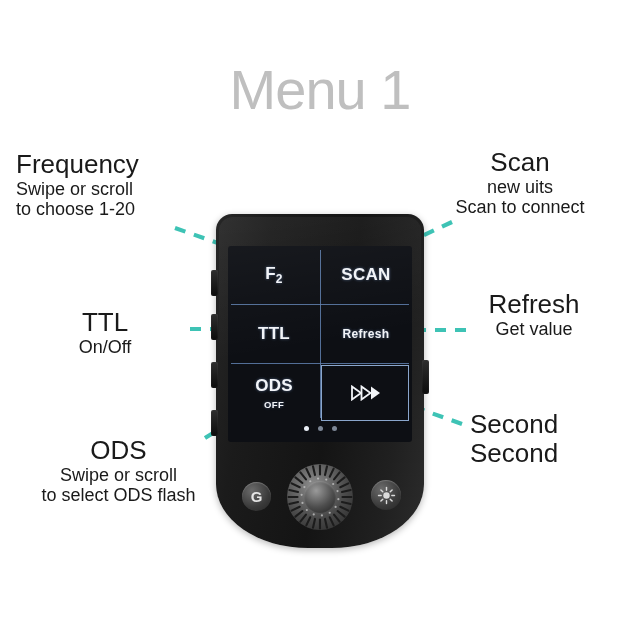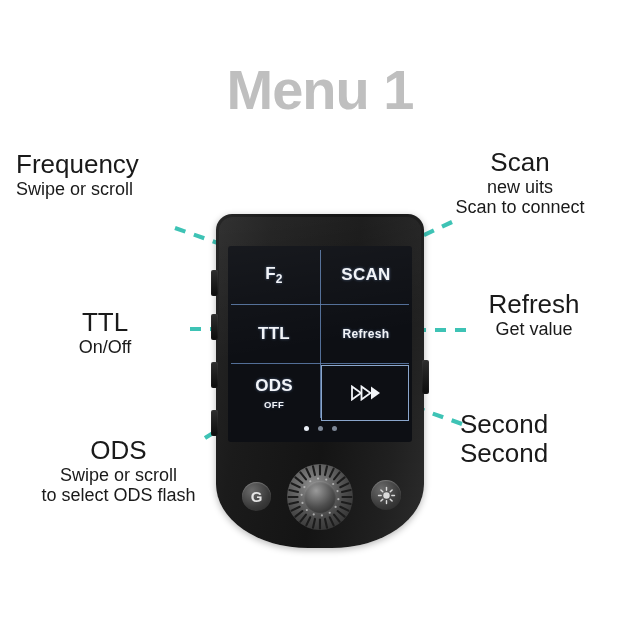--- a/index.html
+++ b/index.html
@@ -17,21 +17,21 @@
   }
 
   
   .page-title {
     position: absolute;
     left: 0;
     top: 62px;
     width: 640px;
     text-align: center;
     font-size: 56px;
-    font-weight: bold;
+    font-weight: normal;
     letter-spacing: -1px;
     color: #bfbfbf;
     line-height: 1;
     user-select: none;
   }
 
   
   .annot {
     position: absolute;
     line-height: 1.12;
@@ -47,21 +47,21 @@
     font-weight: 400;
     color: #1a1a1a;
     white-space: nowrap;
   }
 
   #annot-frequency { left: 16px;  top: 150px; width: 190px; }
   #annot-ttl       { left: 20px; top: 308px; width: 170px; text-align: center; }
   #annot-ods       { left: 6px;  top: 436px; width: 225px; text-align: center; }
   #annot-scan      { left: 420px; top: 148px; width: 200px; text-align: center; }
   #annot-refresh   { left: 440px; top: 290px; width: 188px; text-align: center; }
-  #annot-second    { left: 460px; top: 410px; width: 160px; text-align: left; }
+  #annot-second    { left: 470px; top: 410px; width: 160px; text-align: left; }
 
   
   #arrows {
     position: absolute;
     left: 0; top: 0;
     width: 640px; height: 640px;
     pointer-events: none;
   }
 
   
@@ -261,20 +261,21 @@
   }
 </style>
 </head>
 <body>
 
 <div class="page-title">Menu 1</div>
 
 <div class="annot" id="annot-frequency">
   <div class="head">Frequency</div>
   <div class="sub">Swipe or scroll</div>
+  <div class="sub">to choose 1-20</div>
 </div>
 
 <div class="annot" id="annot-ttl">
   <div class="head">TTL</div>
   <div class="sub">On/Off</div>
 </div>
 
 <div class="annot" id="annot-ods">
   <div class="head">ODS</div>
   <div class="sub">Swipe or scroll</div>

